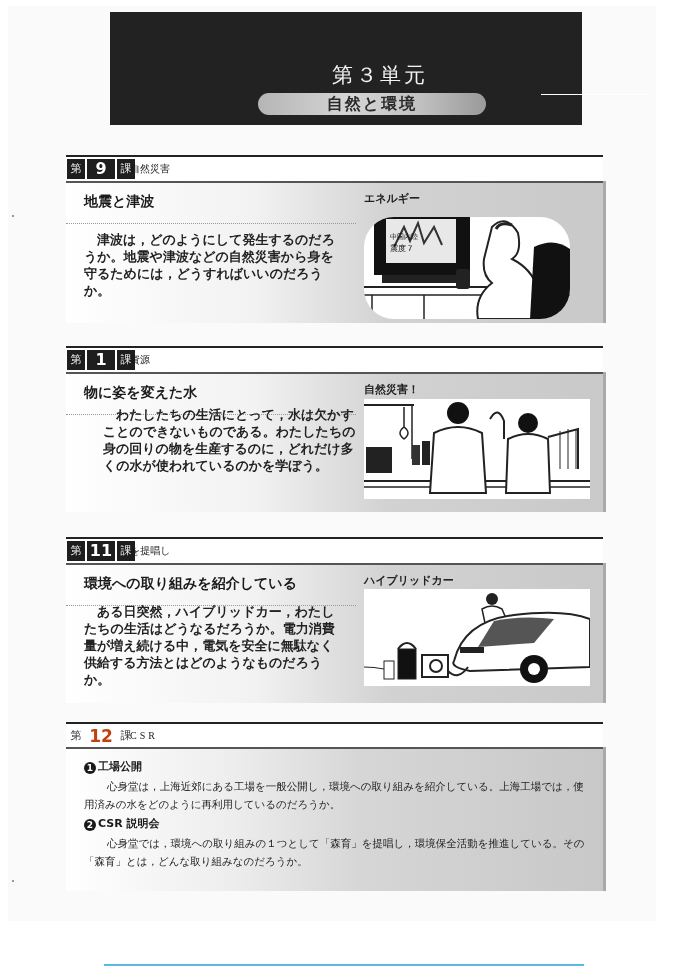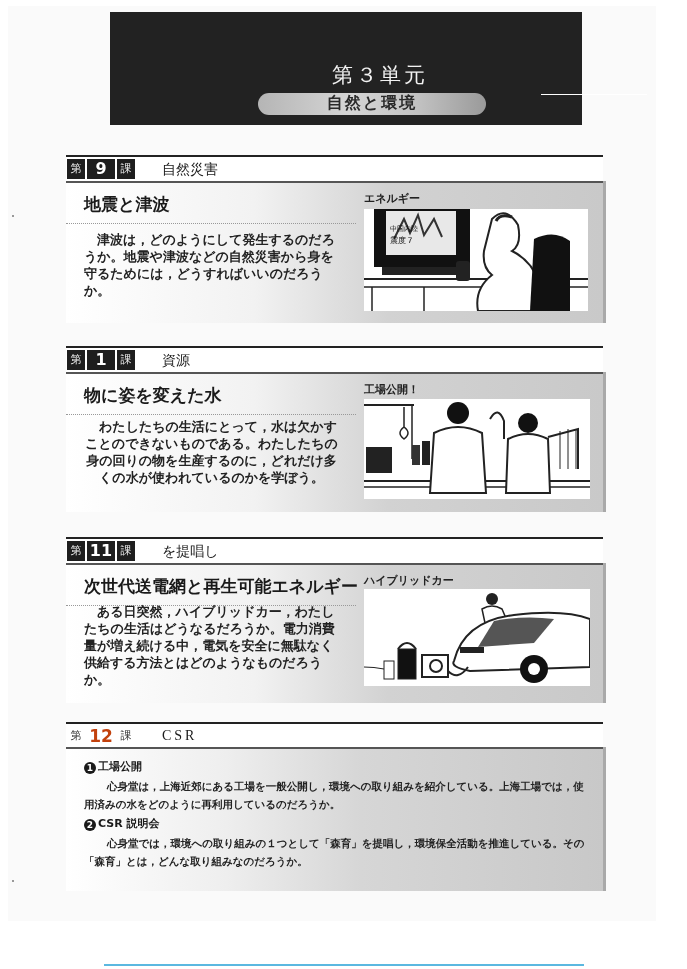--- a/index.html
+++ b/index.html
@@ -23,21 +23,20 @@
   .unit-title {
     position: absolute; left: 0; right: 0; top: 49px; text-align: center;
     color: #f2f2f2; font-size: 21px; letter-spacing: 3px; padding-left: 68px;
   }
   .unit-pill {
     position: absolute; left: 148px; top: 81px; width: 228px; height: 22px;
     border-radius: 11px;
     background: linear-gradient(90deg,#b5b5b5,#d5d5d5 40%,#c2c2c2 70%,#9a9a9a);
     text-align: center; color: #2a2a2a; font-weight: bold; font-size: 16px; line-height: 22px;
     letter-spacing: 2px;
-    font-family: Liberation Mono, monospace;
   }
   .unit-line {
     position: absolute; left: 431px; top: 82px; width: 106px; height: 1px; background: #ffffff;
   }
 
   
   .lesson-bar {
     position: absolute; left: 66px; width: 537px; height: 24px;
     border-top: 2px solid #222; border-bottom: 2px solid #333;
     background: #fff;
@@ -45,34 +44,34 @@
   .lesson-bar .badges { position: absolute; left: 1px; top: 2px; display: flex; gap: 2px; }
   .badge {
     background: #1e1e1e; color: #eee; height: 20px; line-height: 20px; text-align: center;
     font-size: 11px;
   }
   .badge.small { width: 18px; }
   .badge.num { min-width: 24px; font-size: 16px; font-weight: bold; color: #fff; padding: 0 2px; }
   .lesson-bar.plain .badge { background: transparent; color: #333; }
   .lesson-bar.plain .badge.num { color: #c2410c; font-size: 17px; }
   .lesson-title {
-    position: absolute; left: 96px; top: 2px; font-size: 14px; line-height: 20px; color: #1a1a1a;
+    position: absolute; left: 64px; top: 2px; font-size: 10px; line-height: 20px; color: #1a1a1a;
   }
 
   
   .lesson-body {
     position: absolute; left: 66px; width: 537px;
     background: linear-gradient(90deg, #ffffff 0%, #f2f2f2 35%, #d2d2d2 60%, #c9c9c9 100%);
     border-right: 3px solid #a9a9a9;
   }
   .lesson-body::before {
     content: ""; position: absolute; left: 0; top: 0; width: 100%; height: 2px; background: #555;
   }
   .subtitle {
-    position: absolute; left: 18px; top: 12px; font-size: 17px; font-weight: bold; color: #1a1a1a;
+    position: absolute; left: 18px; top: 12px; font-size: 14px; font-weight: bold; color: #1a1a1a;
   }
   .subtitle-rule {
     position: absolute; left: 0; top: 42px; width: 290px; border-top: 1px dotted #999;
   }
   .para {
     position: absolute; left: 18px; width: 255px; font-size: 13px; line-height: 17px; font-weight: bold;
     color: #222; text-indent: 1em;
   }
   .fig-caption {
     position: absolute; left: 298px; top: 10px; font-size: 11px; font-weight: bold; color: #222;
@@ -83,21 +82,21 @@
   .figure svg { display: block; }
 
   
   .csr-body {
     position: absolute; left: 66px; top: 747px; width: 537px; height: 144px;
     background: linear-gradient(90deg, #ffffff 0%, #eeeeee 30%, #d6d6d6 55%, #c8c8c8 100%);
     border-right: 3px solid #a9a9a9;
   }
   .csr-body::before { content:""; position:absolute; left:0; top:0; width:100%; height:2px; background:#555; }
   .csr-item-title { position: absolute; left: 18px; font-size: 11px; font-weight: bold; color: #1a1a1a; }
-  .csr-para { position: absolute; left: 18px; width: 505px; font-size: 10.5px; line-height: 18px; font-weight: bold; color: #222; text-indent: 2.2em; }
+  .csr-para { position: absolute; left: 18px; width: 505px; font-size: 10.5px; line-height: 18px; font-weight: normal; color: #222; text-indent: 2.2em; }
   .circ-num {
     display: inline-block; width: 12px; height: 12px; border-radius: 50%; background: #1a1a1a; color: #fff;
     font-size: 9px; line-height: 12px; text-align: center; margin-right: 2px; vertical-align: -1px;
   }
 
   .bottom-line { position: absolute; left: 104px; top: 964px; width: 480px; height: 2px; background: #5bb8e0; }
   .margin-mark { position: absolute; width: 2px; height: 2px; background: #999; }
 </style>
 </head>
 <body>
@@ -118,21 +117,21 @@
     <span class="badge num">9</span>
     <span class="badge small">課</span>
   </div>
   <span class="lesson-title">自然災害</span>
 </div>
 <div class="lesson-body" style="top:181px;height:142px;">
   <div class="subtitle">地震と津波</div>
   <div class="subtitle-rule"></div>
   <div class="para" style="top:50px;">津波は，どのようにして発生するのだろうか。地震や津波などの自然災害から身を守るためには，どうすればいいのだろうか。</div>
   <div class="fig-caption">エネルギー</div>
-  <div class="figure" style="top:28px;width:224px;height:102px;">
+  <div class="figure" style="top:36px;width:206px;height:102px;border-radius:30px;">
     <svg width="224" height="102" viewBox="0 0 224 102">
       <rect x="10" y="0" width="96" height="58" fill="#111"></rect>
       <rect x="22" y="2" width="70" height="44" fill="#e8e8e8"></rect>
       <path d="M30 30 l10 -20 l6 14 l8 -18 l6 20 l10 -16 l8 18" stroke="#333" stroke-width="2" fill="none"></path>
       <text x="26" y="22" font-size="7" font-family="DejaVu Sans, sans-serif" fill="#111">中国内陸</text>
       <text x="26" y="34" font-size="8" font-family="DejaVu Sans, sans-serif" fill="#111">震度７</text>
       <rect x="18" y="58" width="80" height="8" fill="#222"></rect>
       <line x1="0" y1="70" x2="224" y2="70" stroke="#222" stroke-width="2"></line>
       <line x1="0" y1="78" x2="224" y2="78" stroke="#222" stroke-width="1.5"></line>
       <line x1="8" y1="78" x2="8" y2="102" stroke="#222" stroke-width="1.5"></line>
@@ -146,25 +145,25 @@
 </div>
 
 <div class="lesson-bar" style="top:346px;">
   <div class="badges">
     <span class="badge small">第</span>
     <span class="badge num">1</span>
     <span class="badge small">課</span>
   </div>
   <span class="lesson-title">資源</span>
 </div>
-<div class="lesson-body" style="top:372px;height:140px;text-align:center;">
+<div class="lesson-body" style="top:372px;height:140px;">
   <div class="subtitle">物に姿を変えた水</div>
   <div class="subtitle-rule"></div>
-  <div class="para" style="top:46px;">わたしたちの生活にとって，水は欠かすことのできないものである。わたしたちの身の回りの物を生産するのに，どれだけ多くの水が使われているのかを学ぼう。</div>
-  <div class="fig-caption">工場公開！</div>
+  <div class="para" style="top:34px;margin-left:19px;">わたしたちの生活にとって，水は欠かすことのできないものである。わたしたちの身の回りの物を生産するのに，どれだけ多くの水が使われているのかを学ぼう。</div>
+  <div class="fig-caption">自然災害！</div>
   <div class="figure" style="top:27px;width:226px;height:100px;">
     <svg width="226" height="100" viewBox="0 0 226 100">
       <line x1="0" y1="6" x2="50" y2="6" stroke="#222" stroke-width="2"></line>
       <line x1="48" y1="6" x2="48" y2="60" stroke="#222" stroke-width="1.5"></line>
       <path d="M40 8 l0 20 q-8 6 0 12 q8 -6 0 -12" stroke="#222" fill="none" stroke-width="1.5"></path>
       <rect x="2" y="48" width="26" height="26" fill="#222"></rect>
       <rect x="48" y="46" width="8" height="20" fill="#333"></rect>
       <rect x="58" y="42" width="8" height="24" fill="#222"></rect>
       <line x1="0" y1="82" x2="226" y2="82" stroke="#222" stroke-width="2"></line>
       <line x1="0" y1="88" x2="226" y2="88" stroke="#222" stroke-width="1.5"></line>
@@ -183,21 +182,21 @@
 
 <div class="lesson-bar" style="top:537px;">
   <div class="badges">
     <span class="badge small">第</span>
     <span class="badge num">11</span>
     <span class="badge small">課</span>
   </div>
   <span class="lesson-title">を提唱し</span>
 </div>
 <div class="lesson-body" style="top:563px;height:140px;">
-  <div class="subtitle">次世代送電網と再生可能エネルギー</div>
+  <div class="subtitle">環境への取り組みを紹介している</div>
   <div class="subtitle-rule"></div>
   <div class="para" style="top:40px;">ある日突然，ハイブリッドカー，わたしたちの生活はどうなるだろうか。電力消費量が増え続ける中，電気を安全に無駄なく供給する方法とはどのようなものだろうか。</div>
   <div class="fig-caption">ハイブリッドカー</div>
   <div class="figure" style="top:26px;width:226px;height:97px;">
     <svg width="226" height="97" viewBox="0 0 226 97">
       <circle cx="128" cy="10" r="6" fill="#222"></circle>
       <path d="M118 20 q10 -6 20 0 l6 14 l-20 14 z" fill="#fff" stroke="#222" stroke-width="1.5"></path>
       <path d="M90 72 q10 -40 60 -46 q50 -6 76 4 l0 48 l-120 4 q-20 -4 -16 -10 z" fill="#fff" stroke="#222" stroke-width="2"></path>
       <path d="M130 32 q30 -6 60 -2 l-20 24 l-56 4 z" fill="#555"></path>
       <circle cx="170" cy="80" r="14" fill="#111"></circle>

